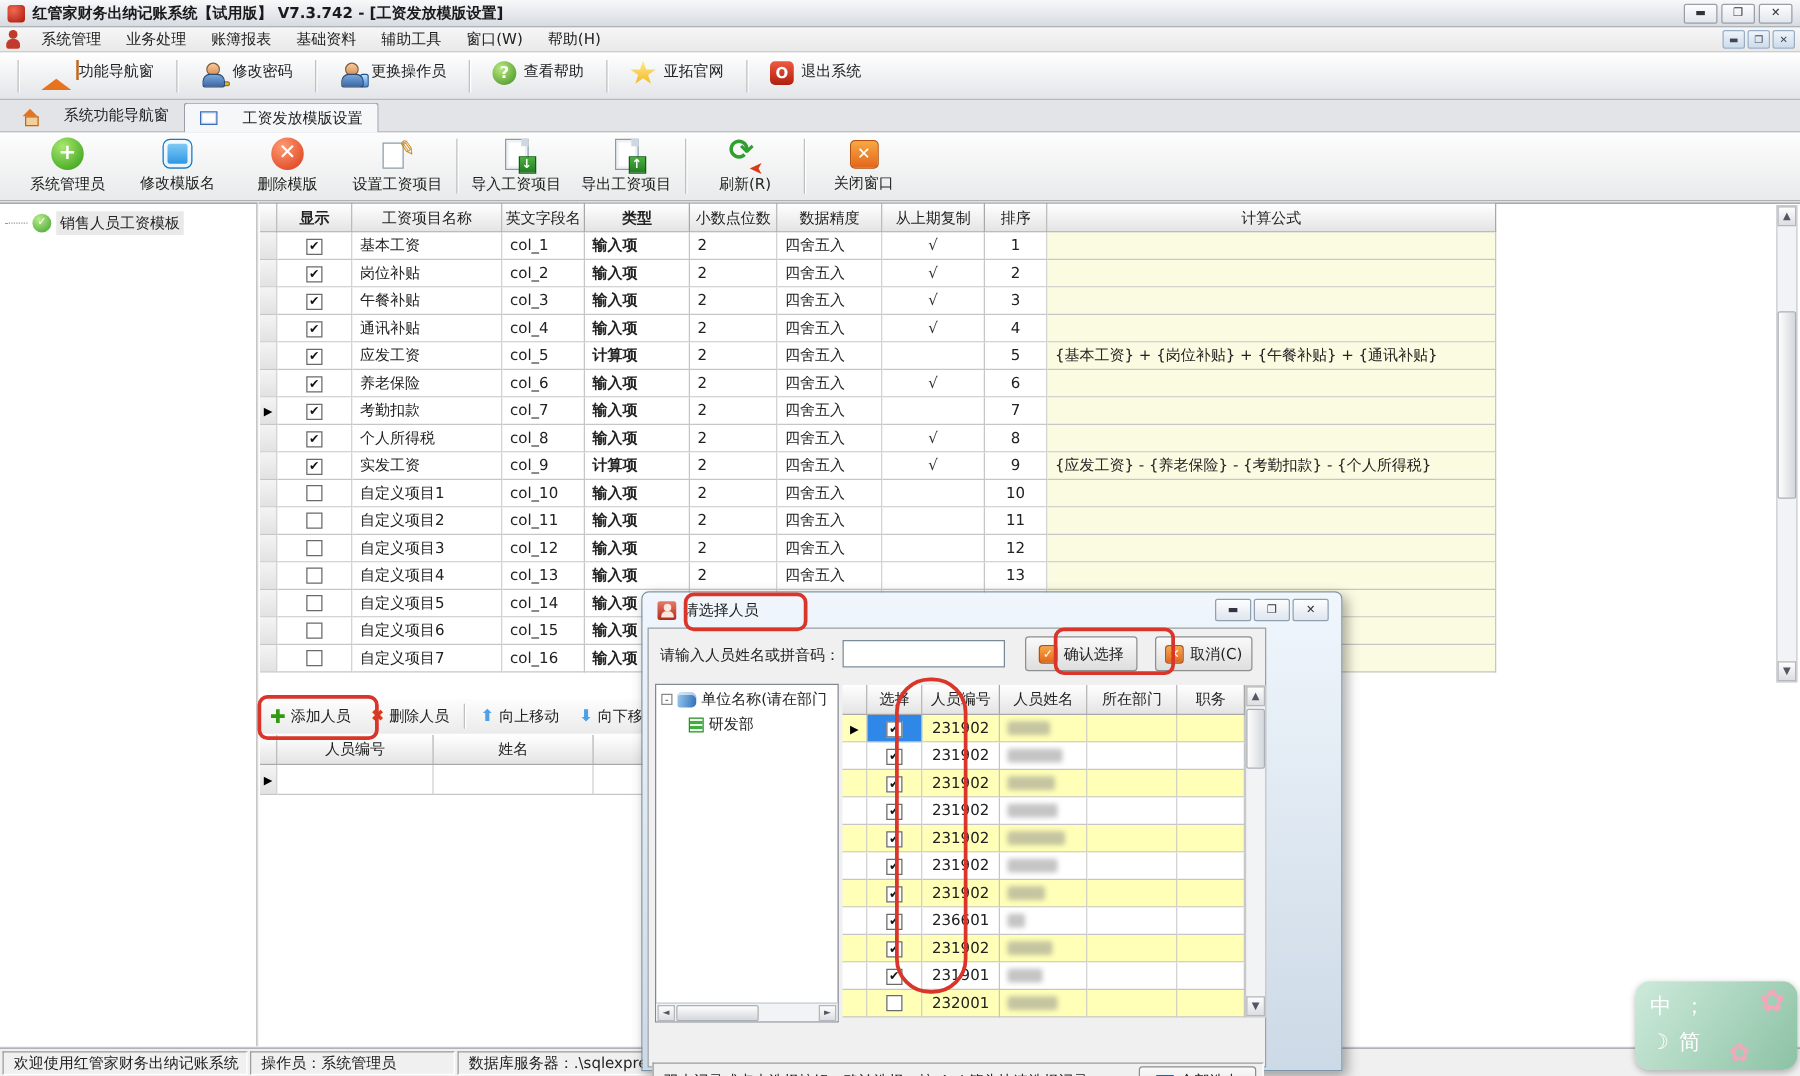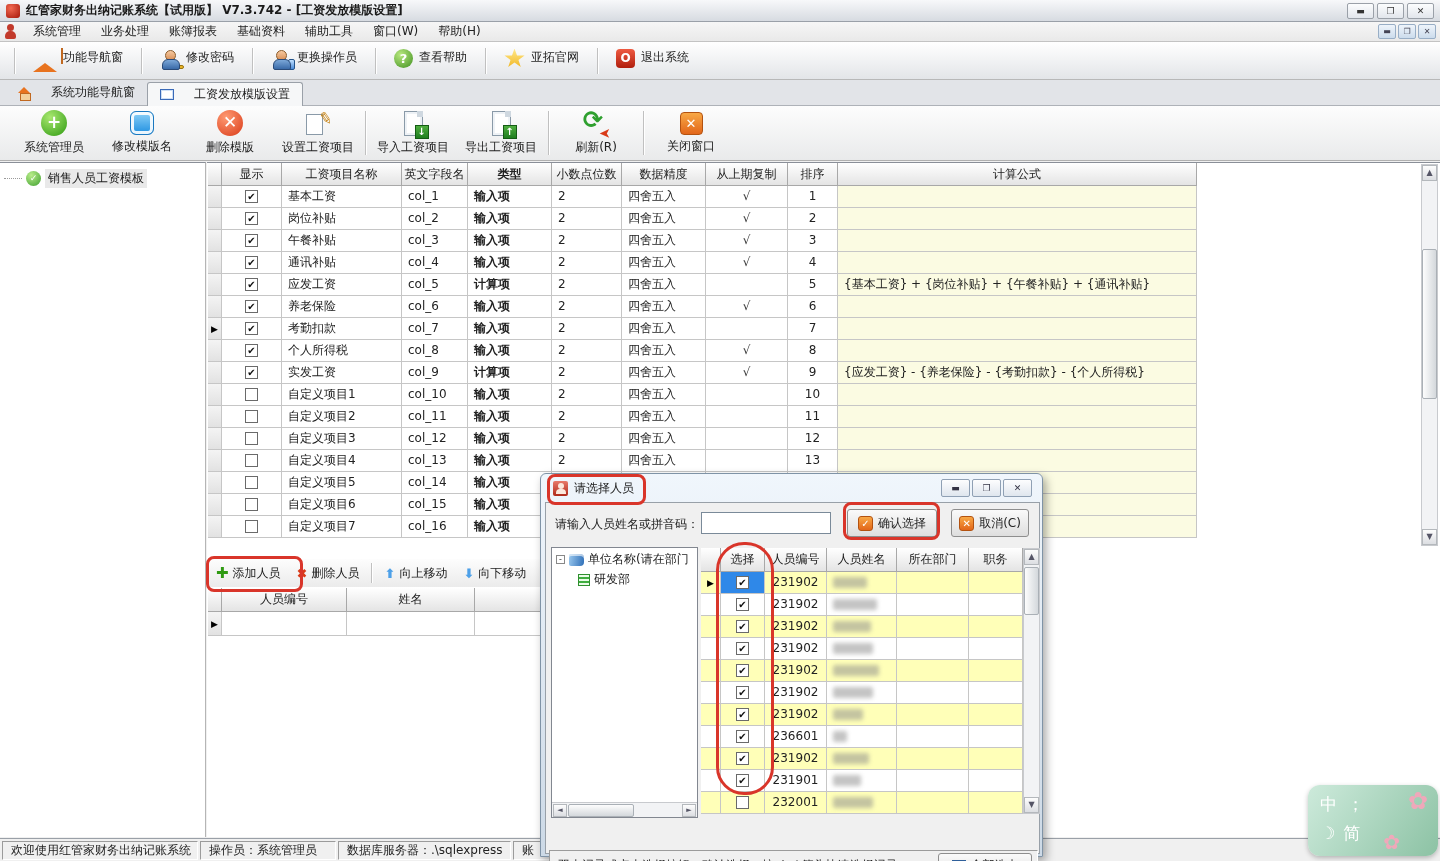--- a/index.html
+++ b/index.html
@@ -74,21 +74,21 @@
   .tree-dots { width:18px; border-top:1px dotted #9a9a9a; }
   .ico-checkball { width:15px; height:15px; border-radius:50%; background:radial-gradient(circle at 35% 28%,#b8ed8a,#3f9f2f); color:#fff; font-size:9px; line-height:15px; text-align:center; font-weight:bold; flex:0 0 auto; }
   .tree-lbl-sel { background:#e9e9e9; padding:1px 3px; }
   #main-white { left:207px; top:162px; width:1233px; height:675px; background:#fff; border-top:1px solid #8a8f98; }
 
   
   #salary-grid { left:208px; top:163px; }
   .grow { display:flex; }
   .gc { height:22px; line-height:21px; border-right:1px solid #c6c6c6; border-bottom:1px solid #c6c6c6; background:#fff; overflow:hidden; white-space:nowrap; }
   .gh { height:23px; line-height:22px; background:linear-gradient(#ffffff,#e4e4e4); border-right:1px solid #a8a8a8; border-bottom:1px solid #a8a8a8; text-align:center; overflow:hidden; white-space:nowrap; }
-  .w-sel{width:14px;} .w0{width:60px;} .w1{width:120px;} .w2{width:66px;} .w3{width:84px;font-weight:bold;} .w4{width:70px;} .w5{width:84px;} .w6{width:82px;} .w7{width:50px;} .w8{width:359px;}
+  .w-sel{width:14px;} .w0{width:60px;font-weight:bold;} .w1{width:120px;} .w2{width:66px;} .w3{width:84px;font-weight:bold;} .w4{width:70px;} .w5{width:84px;} .w6{width:82px;} .w7{width:50px;} .w8{width:359px;}
   .sel-cell { background:linear-gradient(#f4f4f4,#e2e2e2); text-align:center; padding:0; }
   .sel-cell.cur::after { content:"▶"; font-size:9px; color:#000; }
   .ta-l { padding-left:6px; } .ta-c { text-align:center; }
   .cbx { display:inline-block; width:13px; height:13px; margin-top:4px; background:#fff; border:1px solid #6a6a6a; line-height:11px; font-size:10px; font-weight:bold; color:#111; text-align:center; }
   .cbx.on::after { content:"✔"; }
   .ck { text-align:center; } .ck.on::after { content:"√"; color:#333; }
   .formula-cell { background:#fbfbe2; padding-left:6px; }
 
   
   .vscroll { width:17px; background:#f2f3f5; border:1px solid #c8cace; }
@@ -102,21 +102,21 @@
   .ptbtn { display:flex; align-items:center; gap:4px; padding:2px 8px; }
   .pt-plus { color:#2f9a12; font-weight:bold; font-size:15px; }
   .pt-x { color:#d93a18; font-weight:bold; font-size:13px; }
   .pt-up, .pt-down { color:#4da0e8; font-weight:bold; font-size:13px; }
   .ptsep { width:1px; height:20px; background:#c0c0c0; box-shadow:1px 0 0 #fff; margin:0 4px; }
   #person-grid { left:208px; top:588px; }
   .pw-sel{width:14px;} .pw0{width:125px;} .pw1{width:128px;} .pw2{width:300px;}
   .ph { height:24px; line-height:23px; }
 
   
-  #dialog { left:540px; top:473px; width:503px; height:384px; background:linear-gradient(#f0f6fc,#ccd9e6); border:1px solid #7f93a6; border-radius:6px 6px 0 0; box-shadow:3px 4px 10px rgba(0,0,0,.35); z-index:50;padding-left:29px; }
+  #dialog { left:513px; top:473px; width:561px; height:384px; background:linear-gradient(#f0f6fc,#ccd9e6); border:1px solid #7f93a6; border-radius:6px 6px 0 0; box-shadow:3px 4px 10px rgba(0,0,0,.35); z-index:50;padding-left:29px; }
   #dlg-title { position:absolute; left:0; top:0; width:100%; height:28px; display:flex; align-items:center; gap:6px; padding-left:12px; }
   .dlg-ico { width:15px; height:15px; border-radius:2px; background:linear-gradient(#e87a6a,#b02a1a); position:relative; }
   .dlg-ico::before { content:""; position:absolute; left:4.5px; top:2px; width:6px; height:6px; border-radius:50%; background:#fce8dc; }
   .dlg-ico::after { content:""; position:absolute; left:2.5px; top:8px; width:10px; height:5px; border-radius:4px 4px 0 0; background:#fce8dc; }
   #dlg-btns { position:absolute; right:10px; top:5px; display:flex; gap:2px; }
   .dlg-wbtn { width:29px; height:18px; border:1px solid #8fa0b4; background:linear-gradient(#fdfdfe,#dfe6ee); border-radius:2px; font-size:9px; line-height:16px; text-align:center; color:#334; }
   #dlg-content { position:absolute; left:4px; top:28px; width:495px; height:352px; background:#f0f0f0; border:1px solid #98a0a8; }
   #dlg-search-lbl { position:absolute; left:9px; top:13px; }
   #dlg-search { position:absolute; left:155px; top:9px; width:130px; height:22px; background:#fff; border:1px solid #7a8a99; }
   .dlg-btn { position:absolute; height:28px; background:linear-gradient(#fafafa,#dedede); border:1px solid #8e8e8e; border-radius:3px; display:flex; align-items:center; justify-content:center; gap:5px; }
@@ -147,21 +147,21 @@
   .drow:nth-child(10) .smudge{width:28px;} .drow:nth-child(11) .smudge{width:40px;}
   #dlg-vscroll { position:absolute; left:477px; top:45px; height:266px; }
   #dlg-footer { position:absolute; left:3px; top:347px; width:489px; height:30px; border:1px solid; border-color:#9b9b9b #fff #fff #9b9b9b; background:#f0f0f0; display:flex; align-items:center; }
   #dlg-hint { padding-left:8px; white-space:nowrap; }
   #btn-selectall { position:absolute; right:5px; top:2px; width:94px; height:25px; background:linear-gradient(#fafafa,#dedede); border:1px solid #8e8e8e; border-radius:3px; display:flex; align-items:center; justify-content:center; gap:5px; }
   .ico-table { width:14px; height:11px; background:repeating-linear-gradient(#bcd6f0 0 2px,#4a84c8 2px 4px); border:1px solid #2f5f9a; }
 
   
   #statusbar { left:0; top:838px; width:1440px; height:23px; background:#f0f0f0; border-top:1px solid #9aa0a8; display:flex; align-items:center; padding:0 1px; z-index:10; }
   .sseg { height:19px; line-height:17px; border:1px solid; border-color:#9b9b9b #fff #fff #9b9b9b; margin:0 1px; padding:0 8px; white-space:nowrap; overflow:hidden; }
-  .sw1{width:196px;} .sw2{width:136px;} .sw3{width:173px;} .sw4{width:38px;}
+  .sw1{width:196px;} .sw2{width:164px;} .sw3{width:173px;} .sw4{width:38px;}
 
   
   #ime { left:1308px; top:785px; width:130px; height:71px; background:linear-gradient(125deg,#cdeadb,#8cc2a4); border-radius:12px; box-shadow:0 2px 5px rgba(0,0,0,.25); z-index:70; color:#fff; overflow:hidden; }
   #ime .r1 { position:absolute; left:12px; top:8px; font-size:17px; letter-spacing:10px; }
   #ime .r2 { position:absolute; left:12px; top:37px; font-size:17px; letter-spacing:8px; }
   .flower { position:absolute; color:#f0a8ba; }
   .f1 { right:10px; top:2px; font-size:24px; } .f2 { right:38px; bottom:2px; font-size:20px; }
 
   
   .annot { border:3px solid #d9352a; border-radius:8px; z-index:60; pointer-events:none; }

